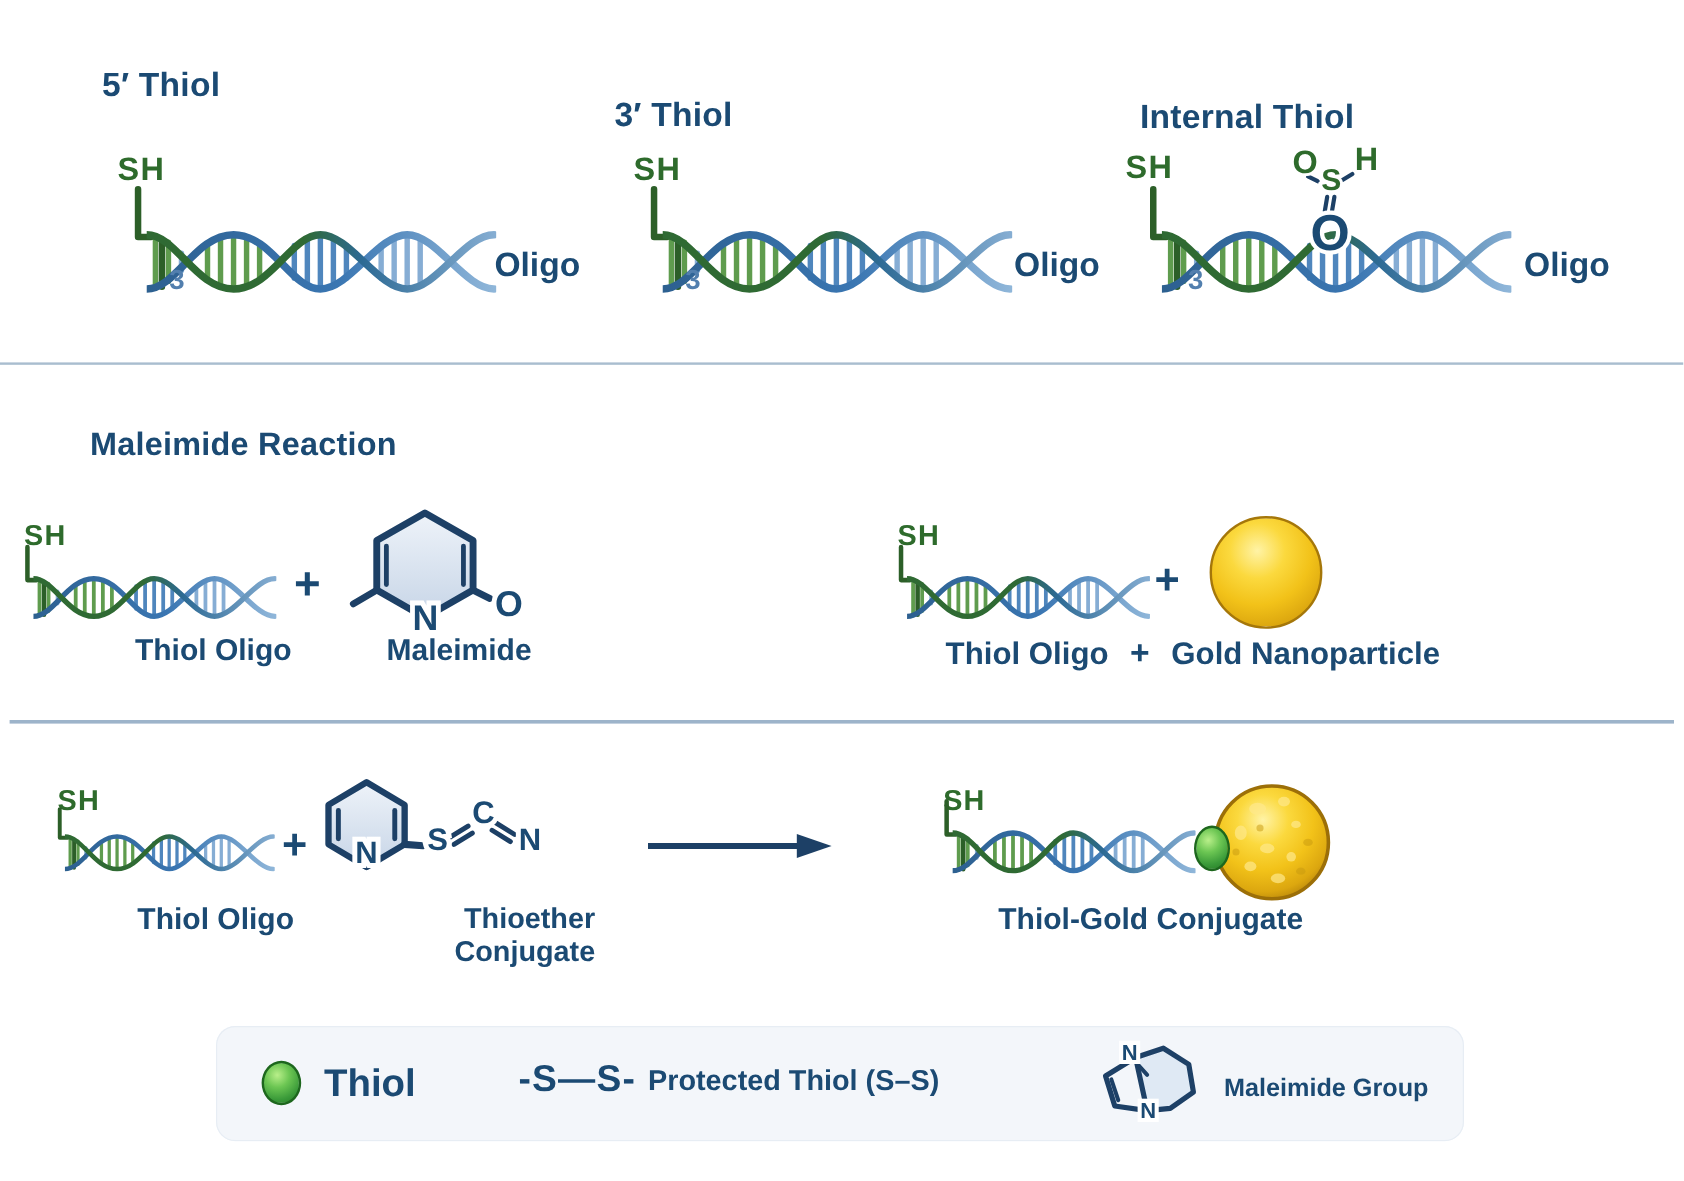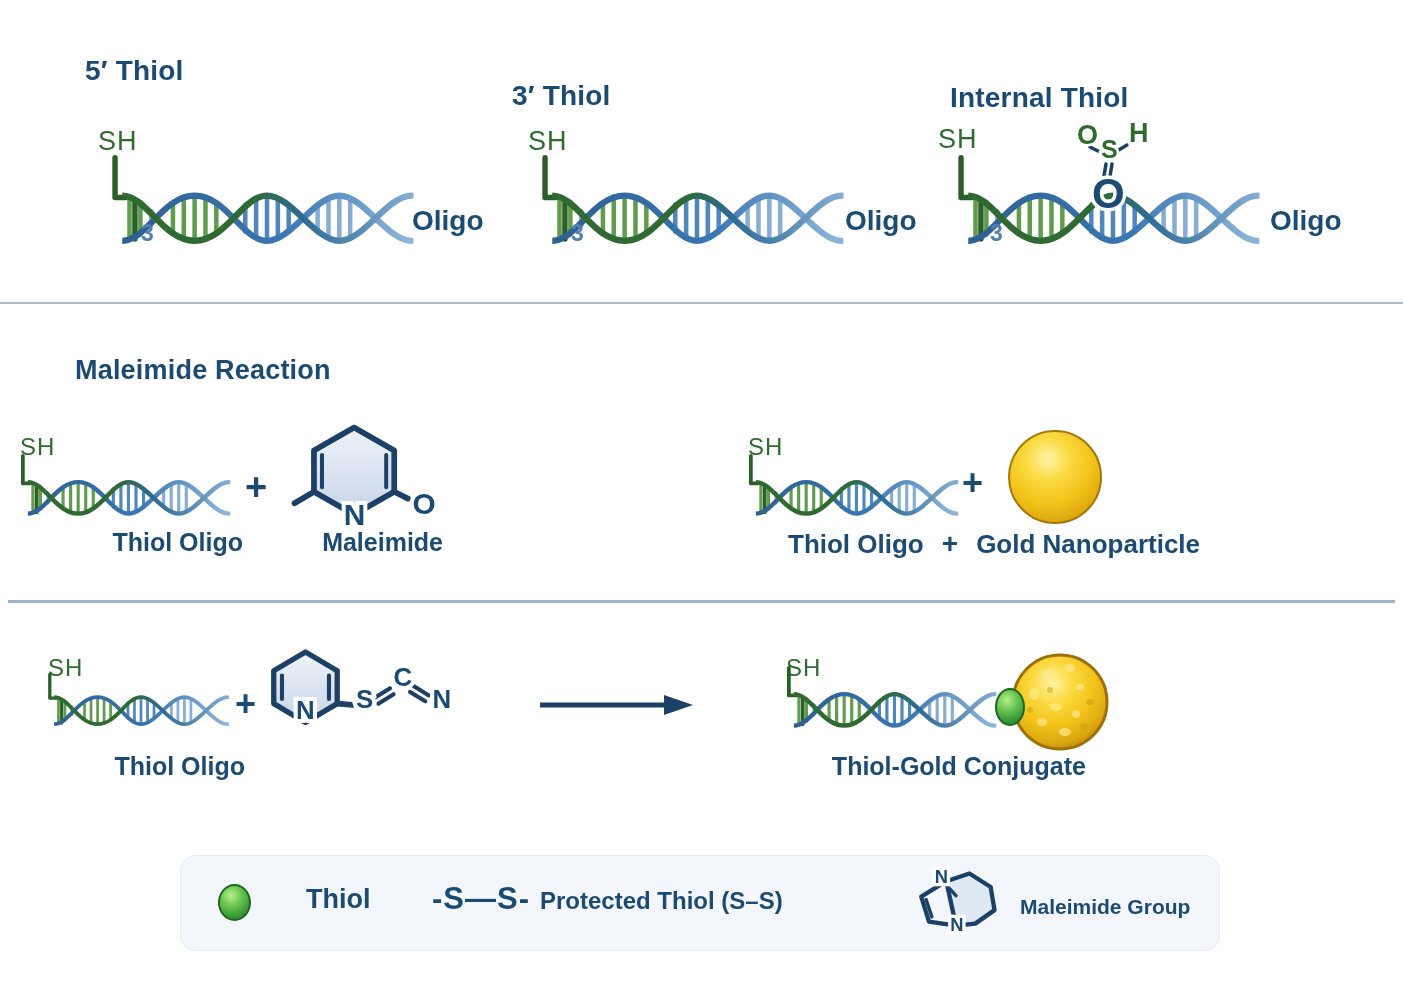--- a/index.html
+++ b/index.html
@@ -3,21 +3,21 @@
 <meta charset="utf-8">
 <style>
   html,body{margin:0;padding:0;background:#fff;}
   #stage{
     position:relative;width:1403px;height:984px;background:#ffffff;overflow:hidden;
     font-family:"Liberation Sans",sans-serif;
   }
   .abs{position:absolute;}
   .title{color:#1b4a73;font-weight:bold;font-size:28px;text-align:left;letter-spacing:.2px;}
   .caption{color:#1b4a73;font-weight:bold;font-size:25px;text-align:right;}
-  .sh{color:#2e6b2c;font-weight:normal;font-size:27px;letter-spacing:1px;}
+  .sh{color:#2e6b2c;font-weight:bold;font-size:27px;letter-spacing:1px;}
   .sh.small{font-size:24px;}
   .three{color:#527fae;font-weight:bold;font-size:23px;}
   .oligo{color:#1b4a73;font-weight:bold;font-size:28px;}
   .plus{color:#1b4a73;font-weight:bold;font-size:38px;line-height:1;}
   .divider{position:absolute;left:0;width:1403px;height:2px;background:#a9bdcf;}
   .divider.second{left:8px;width:1387px;height:3px;background:#9db4ca;}
   .gold-ball{
     position:absolute;border-radius:50%;
     background:radial-gradient(circle at 42% 30%, #fff3a6 0%, #fbd93e 28%, #f2c219 55%, #dca70f 78%, #b5830a 100%);
     border:2px solid #a5770a;box-sizing:border-box;
@@ -197,20 +197,21 @@
     <line x1="96" y1="44" x2="109" y2="36" class="bond thin"></line>
     <line x1="99" y1="49" x2="112" y2="41" class="bond thin"></line>
     <line x1="126" y1="39" x2="139" y2="47" class="bond thin"></line>
     <line x1="129" y1="34" x2="142" y2="42" class="bond thin"></line>
     <text x="29" y="62" font-size="22" class="atom">N</text>
     <text x="80" y="53" font-size="22" class="atom">S</text>
     <text x="112" y="34" font-size="22" class="atom">C</text>
     <text x="145" y="53" font-size="22" class="atom">N</text>
   </svg>
   <div class="abs caption" style="left:45px;top:752px;width:200px;">Thiol Oligo</div>
+  <div class="abs caption" style="left:270px;top:752px;width:226px;font-size:24px;">Thioether Conjugate</div>
 
   <svg class="abs" style="left:540px;top:692px;" width="155" height="26" viewBox="0 0 155 26">
     <line x1="0" y1="13" x2="127" y2="13" stroke="#1d4066" stroke-width="5"></line>
     <polygon points="124,3 153,13 124,23" fill="#1d4066"></polygon>
   </svg>
 
   <span class="abs sh small" style="left:786px;top:654px;">SH</span>
   <svg class="abs" style="left:782px;top:664px;" width="218" height="88" viewBox="0 0 345 140">
     <path class="hook" d="M10,6 V50 H22" stroke-width="8"></path>
     <path class="hook" d="M32,54 V96" stroke-width="8"></path>
@@ -233,21 +234,21 @@
       <ellipse cx="74" cy="74" rx="4" ry="3"></ellipse>
       <ellipse cx="40" cy="38" rx="3" ry="3"></ellipse>
       <ellipse cx="20" cy="58" rx="3" ry="3"></ellipse>
     </g>
   </svg>
   <div class="green-ball" style="left:995px;top:688px;width:30px;height:38px;"></div>
   <div class="abs caption" style="left:786px;top:752px;width:300px;font-size:25px;">Thiol-Gold Conjugate</div>
 
   <div class="legend-box">
     <div class="green-ball" style="left:38px;top:29px;width:33px;height:37px;"></div>
-    <span class="abs legend-label" style="left:90px;top:29px;font-size:27px;margin-left:36px;">Thiol</span>
+    <span class="abs legend-label" style="left:90px;top:29px;font-size:32px;">Thiol</span>
     <span class="abs ss-symbol" style="left:252px;top:26px;">-S—S-</span>
     <span class="abs legend-label" style="left:360px;top:32px;font-size:24px;">Protected Thiol (S–S)</span>
     <svg class="abs" style="left:722px;top:8px;" width="106" height="74" viewBox="0 0 110 75">
       <path d="M46,18 L70,10 L92,24 L96,48 L76,62 L56,64 Z" fill="#dbe6f2" fill-opacity="0.85" stroke="#1d4066" stroke-width="4.5" stroke-linejoin="round"></path>
       <path d="M46,18 L20,34 L28,60 L56,64" fill="none" stroke="#1d4066" stroke-width="4.5" stroke-linejoin="round"></path>
       <line x1="25" y1="37" x2="31" y2="55" class="bond thin"></line>
       <line x1="47" y1="23" x2="56" y2="33" class="bond thin"></line>
       <text x="34" y="20" font-size="19" class="atom">N</text>
       <text x="50" y="70" font-size="19" class="atom">N</text>
     </svg>

